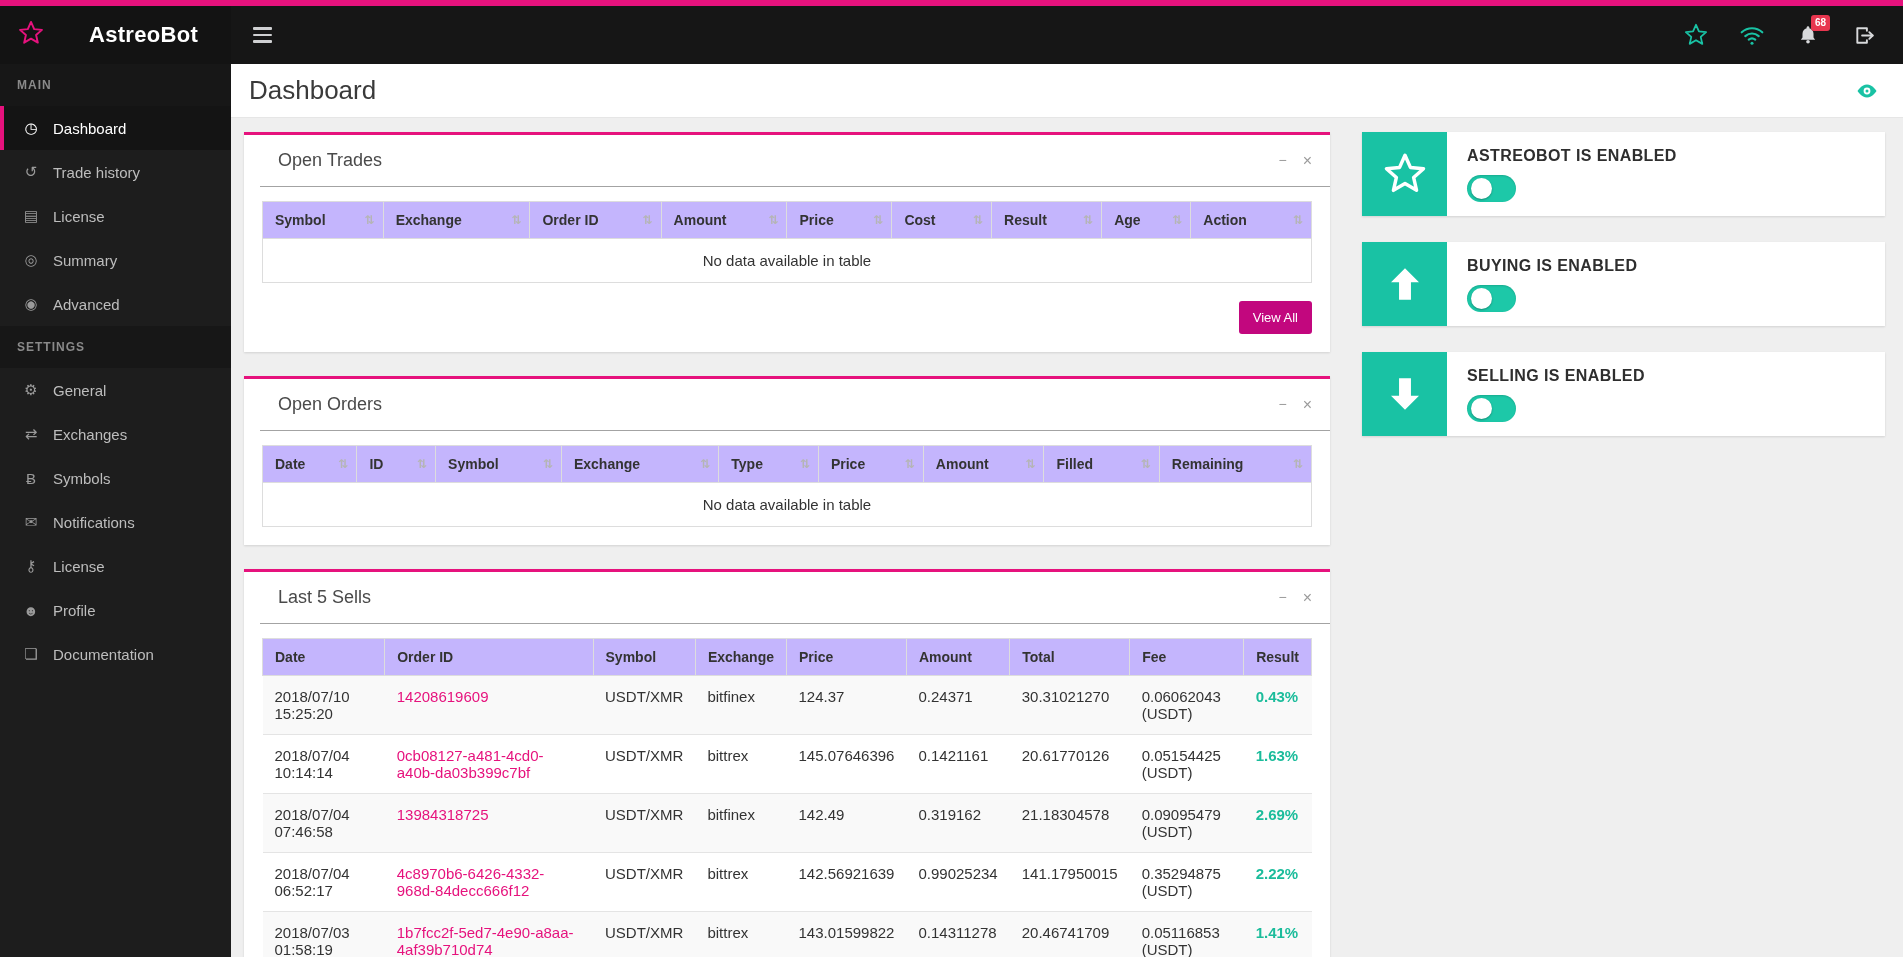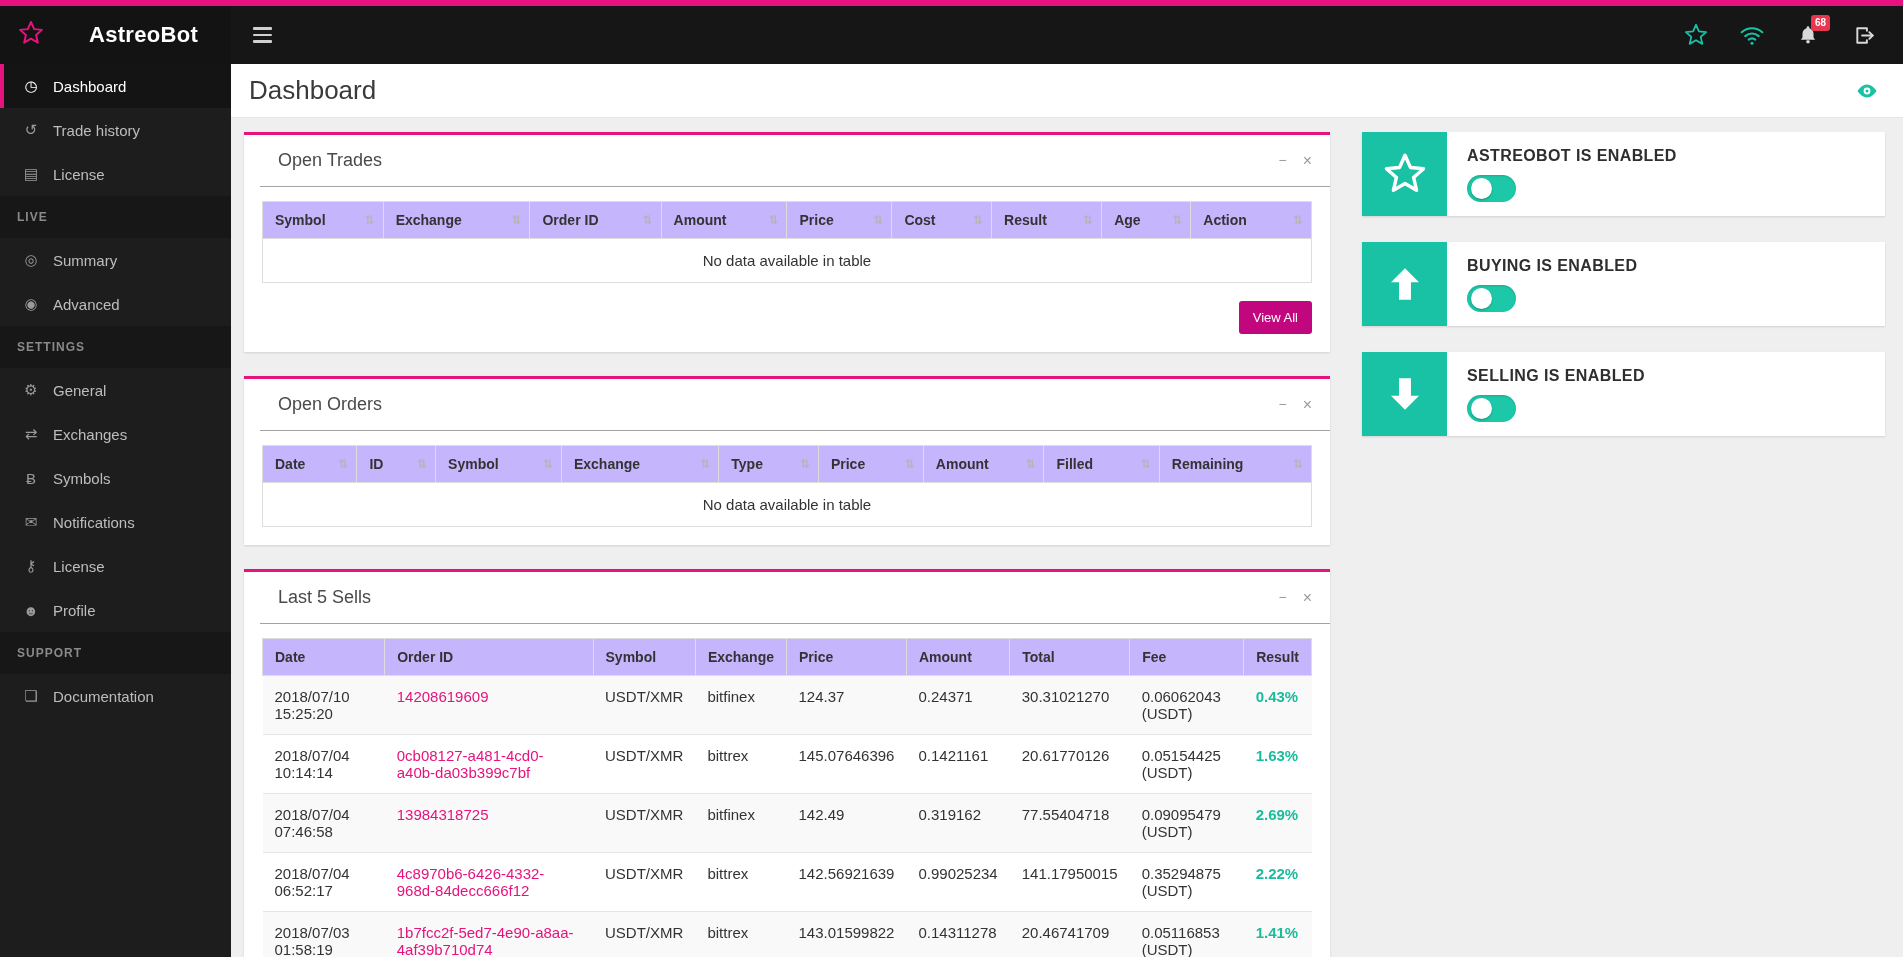--- a/index.html
+++ b/index.html
@@ -115,34 +115,34 @@
         <svg width="23" height="23" viewBox="0 0 24 24" fill="none" stroke="#d8d9db" stroke-width="2" stroke-linecap="round" stroke-linejoin="round">
           <path d="M14.5 7 V4.5 H4.5 V19.5 H14.5 V17"></path>
           <path d="M9.5 12 H20.5"></path>
           <path d="M17 8.5 L20.5 12 L17 15.5"></path>
         </svg>
       </div>
     </div>
   </div>
 
   <aside class="sidebar">
+    <div class="sb-section">MAIN</div>
     <div class="sb-item active">
       <span class="sb-ico">◷</span>
       <span>Dashboard</span>
     </div>
     <div class="sb-item">
       <span class="sb-ico">↺</span>
       <span>Trade history</span>
     </div>
     <div class="sb-item">
       <span class="sb-ico">▤</span>
       <span>License</span>
     </div>
 
-    <div class="sb-section">LIVE</div>
     <div class="sb-item">
       <span class="sb-ico">◎</span>
       <span>Summary</span>
     </div>
     <div class="sb-item">
       <span class="sb-ico">◉</span>
       <span>Advanced</span>
     </div>
 
     <div class="sb-section">SETTINGS</div>
@@ -164,21 +164,20 @@
     </div>
     <div class="sb-item">
       <span class="sb-ico">⚷</span>
       <span>License</span>
     </div>
     <div class="sb-item">
       <span class="sb-ico">☻</span>
       <span>Profile</span>
     </div>
 
-    <div class="sb-section">SUPPORT</div>
     <div class="sb-item">
       <span class="sb-ico">❏</span>
       <span>Documentation</span>
     </div>
   </aside>
 
   <div class="content">
     <div class="content-header">
       <div class="page-title">Dashboard</div>
       <div class="eye-btn">
@@ -340,21 +339,21 @@
                   <td>0.05154425 (USDT)</td>
                   <td class="pos">1.63%</td>
                 </tr>
                 <tr>
                   <td>2018/07/04 07:46:58</td>
                   <td><a href="#">13984318725</a></td>
                   <td>USDT/XMR</td>
                   <td>bitfinex</td>
                   <td>142.49</td>
                   <td>0.319162</td>
-                  <td>77.55404718</td>
+                  <td>21.18304578</td>
                   <td>0.09095479 (USDT)</td>
                   <td class="pos">2.69%</td>
                 </tr>
                 <tr>
                   <td>2018/07/04 06:52:17</td>
                   <td><a href="#">4c8970b6-6426-4332-968d-84decc666f12</a></td>
                   <td>USDT/XMR</td>
                   <td>bittrex</td>
                   <td>142.56921639</td>
                   <td>0.99025234</td>

